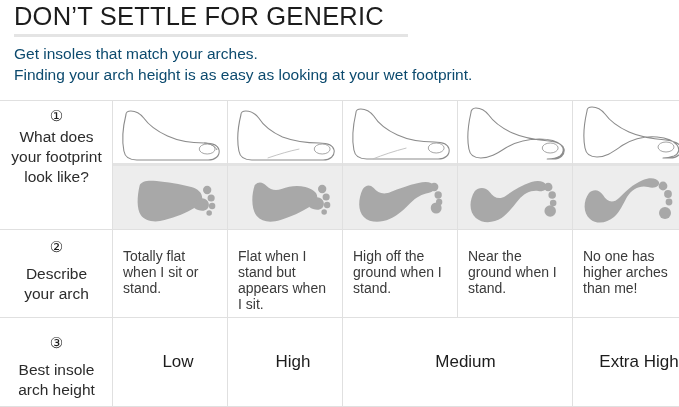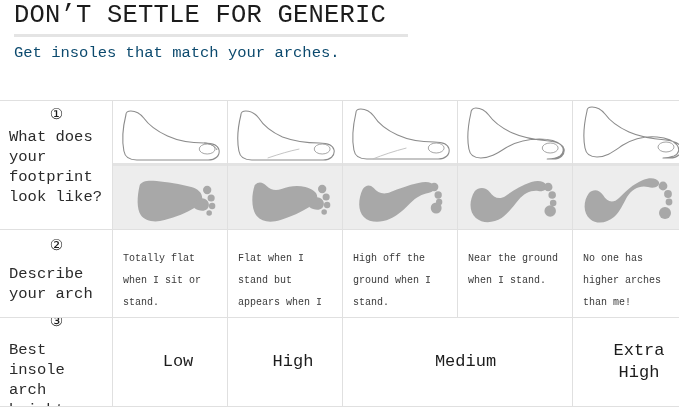--- a/index.html
+++ b/index.html
@@ -12,21 +12,20 @@
     height: 407px;
     font-family: "Liberation Sans", sans-serif;
     color: #2b2b2b;
     overflow: hidden;
   }
   .page {
     position: relative;
     width: 679px;
     height: 377px;
     box-sizing: border-box;
-    font-family: Liberation Mono, monospace;
   }
 
   
   .header {
     padding: 2px 0 0 14px;
   }
   .title {
     font-size: 25.5px;
     font-weight: 400;
     letter-spacing: 0.2px;
@@ -89,38 +88,38 @@
     text-align: center;
     font-size: 15px;
     line-height: 18px;
     color: #1c1c1c;
     margin-bottom: 2px;
   }
   .label-text {
     font-size: 15.5px;
     line-height: 20px;
     color: #2b2b2b;
-    text-align: left;
+    text-align: center;
   }
   .label-inner.mid { padding-top: 8px; }
   .label-inner.mid .label-text { margin-top: 8px; }
   .label-inner.low { padding-top: 10px; }
   .label-inner.low .label-text { margin-top: 8px; }
 
   
   .fp-art {
     position: absolute;
     inset: 0;
   }
   .fp-art svg { display: block; width: 100%; height: 100%; }
 
   
   .desc-text {
-    font-size: 10px;
-    line-height: 22px;
+    font-size: 14px;
+    line-height: 16px;
     color: #3a3a3a;
     padding: 18px 10px 0 10px;
   }
 
   
   .row-insole .cell { display: flex; align-items: center; justify-content: center; }
   .insole-text {
     font-size: 17px;
     line-height: 22px;
     color: #1c1c1c;
@@ -132,20 +131,21 @@
 </style>
 </head>
 <body>
 
 <div class="page">
 
   <div class="header">
     <h1 class="title">DON’T SETTLE FOR GENERIC</h1>
     <div class="title-rule"></div>
     <p class="subtitle">Get insoles that match your arches.</p>
+    <p class="subtitle">Finding your arch height is as easy as looking at your wet footprint.</p>
   </div>
 
   <div class="chart">
 
     <div class="row row-footprint">
 
       <div class="cell c-label">
         <div class="label-inner">
           <div class="circnum">①</div>
           <div class="label-text">What does your footprint look like?</div>

